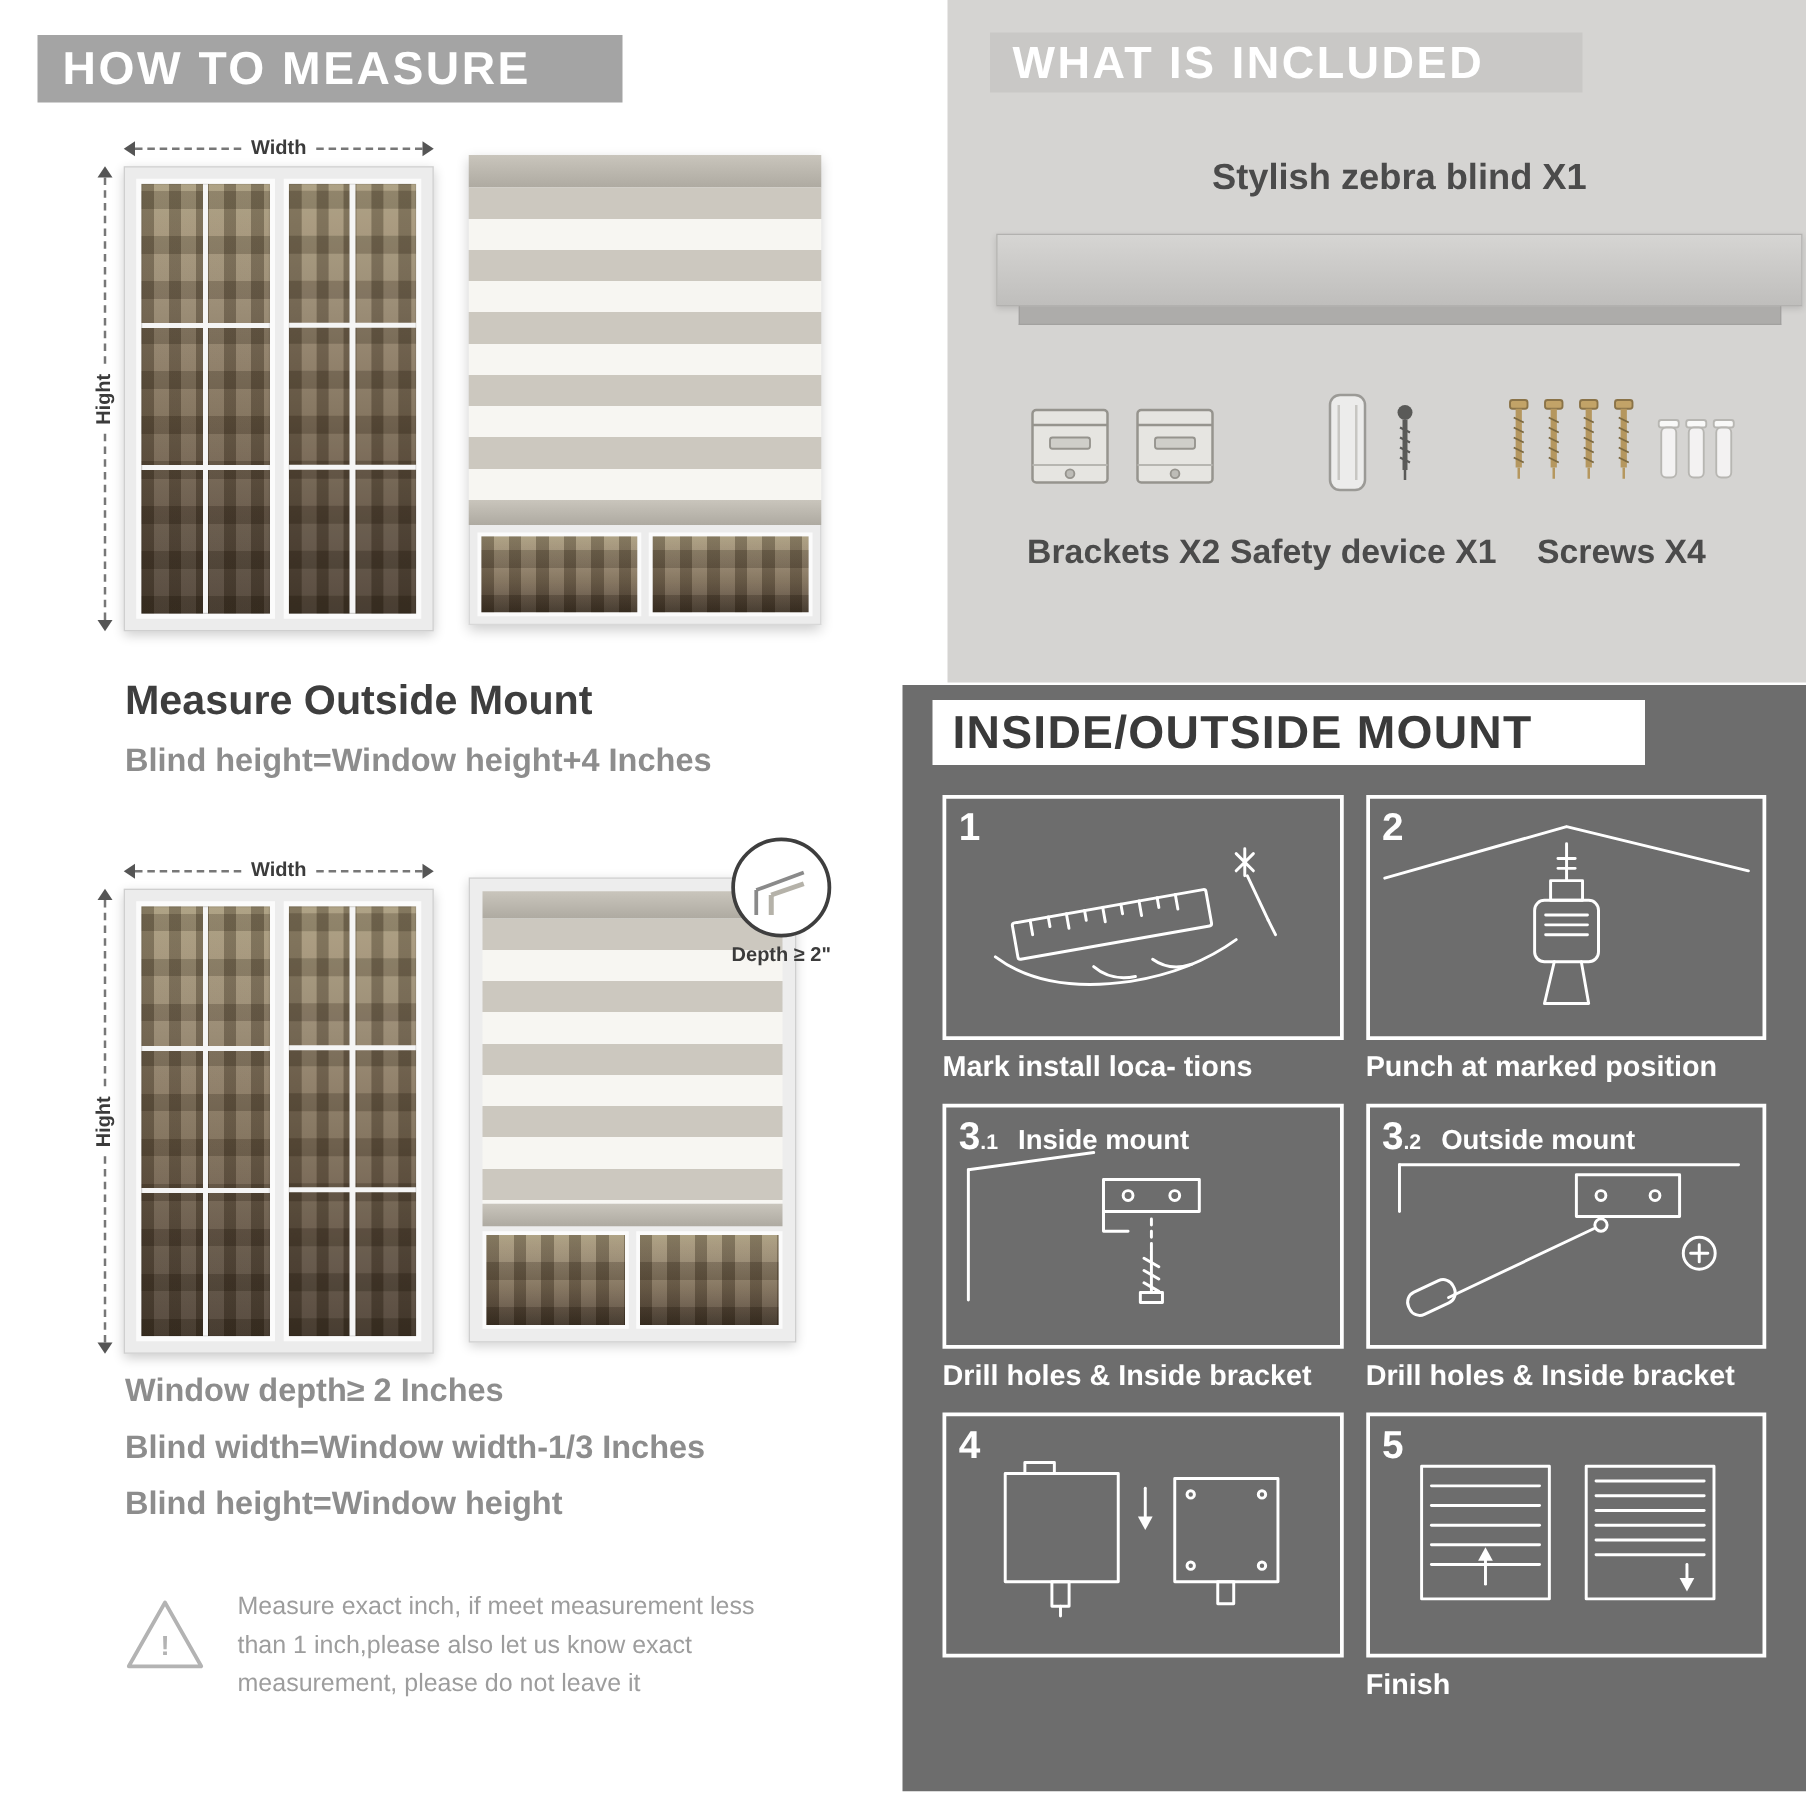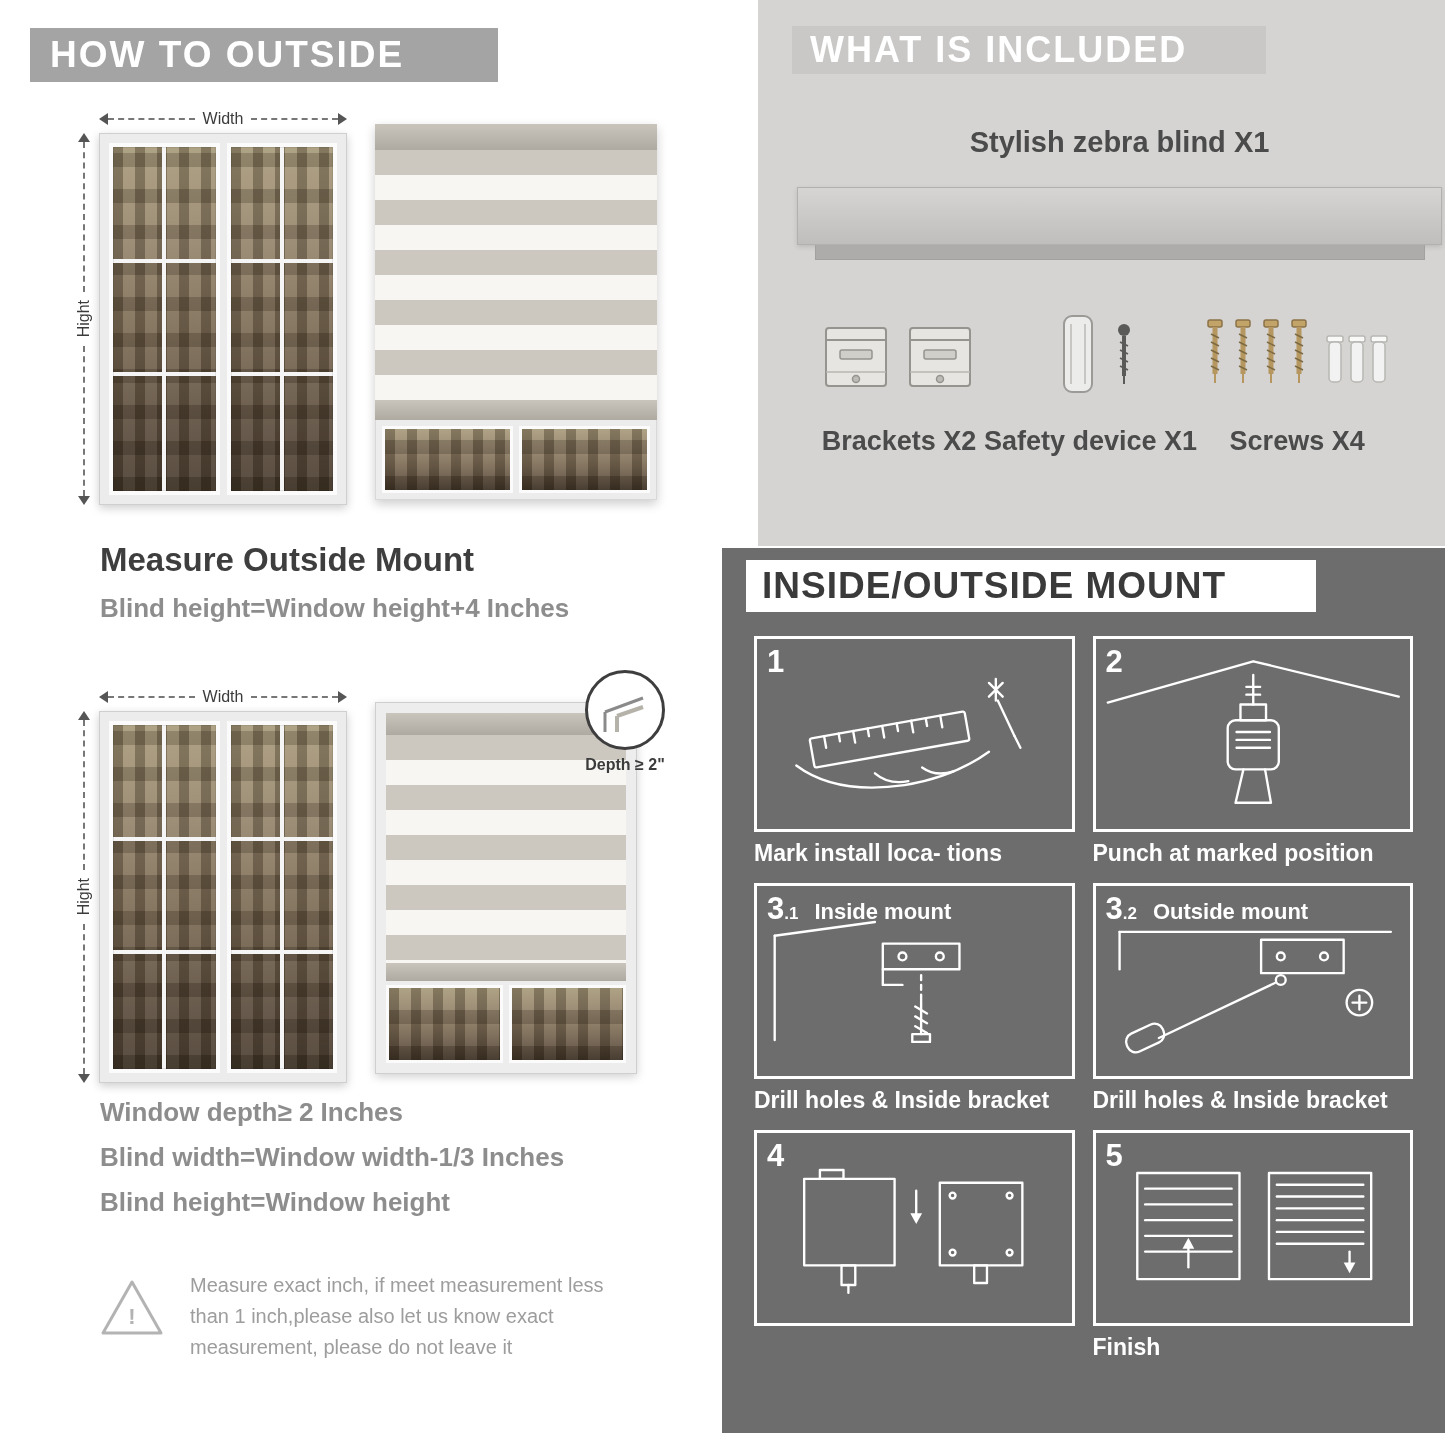--- a/index.html
+++ b/index.html
@@ -21,21 +21,21 @@
   .harrow{grid-column:2;grid-row:1;display:flex;align-items:center;}
   .varrow{grid-column:1;grid-row:2;display:flex;flex-direction:column;align-items:center;}
   .winbox{grid-column:2;grid-row:2;}
   .hline{flex:1;height:0;border-top:2px dashed #777;}
   .vline{flex:1;width:0;border-left:2px dashed #777;}
   .tri{width:0;height:0;flex:none;}
   .tl{border-top:6px solid transparent;border-bottom:6px solid transparent;border-right:9px solid #555;}
   .tr{border-top:6px solid transparent;border-bottom:6px solid transparent;border-left:9px solid #555;}
   .tu{border-left:6px solid transparent;border-right:6px solid transparent;border-bottom:9px solid #555;}
   .td{border-left:6px solid transparent;border-right:6px solid transparent;border-top:9px solid #555;}
-  .mlabel{font-size:16px;font-weight:normal;color:#3b3b3b;padding:0 8px;white-space:nowrap;text-align:center;}
+  .mlabel{font-size:16px;font-weight:bold;color:#3b3b3b;padding:0 8px;white-space:nowrap;text-align:center;}
   .mlabel.vert{writing-mode:vertical-rl;transform:rotate(180deg);padding:8px 0;}
 
   .window{width:100%;height:100%;background:#ececec;border:1px solid #cfcfcf;
           box-shadow:0 3px 9px rgba(0,0,0,.2);padding:9px;display:flex;gap:7px;box-sizing:border-box;}
   .sash{flex:1;border:4px solid #fbfbfb;box-shadow:inset 0 0 0 1px rgba(0,0,0,.08);
     background-image:
       linear-gradient(90deg, transparent 0, transparent calc(50% - 2px), #f5f5f5 calc(50% - 2px), #f5f5f5 calc(50% + 2px), transparent calc(50% + 2px)),
       linear-gradient(180deg, transparent 0, transparent calc(33% - 2px), #f5f5f5 calc(33% - 2px), #f5f5f5 calc(33% + 2px), transparent calc(33% + 2px)),
       linear-gradient(180deg, transparent 0, transparent calc(66% - 2px), #f5f5f5 calc(66% - 2px), #f5f5f5 calc(66% + 2px), transparent calc(66% + 2px)),
       repeating-linear-gradient(90deg, rgba(30,22,12,.28) 0 10px, rgba(255,255,255,.05) 10px 22px),
@@ -110,21 +110,21 @@
   .stitle{font-size:22px;font-weight:bold;margin-left:16px;}
   .caption{color:#fff;font-size:23px;font-weight:bold;margin-top:8px;}
 </style>
 </head>
 <body>
 
 <div class="page">
 
   <div class="left">
     <div class="lbanner">
-      <span>HOW TO OUTSIDE</span>
+      <span>HOW TO MEASURE</span>
     </div>
 
     <div class="row row1">
       <div class="win-fig">
         <div class="harrow">
           <i class="tri tl"></i>
           <i class="hline"></i>
           <span class="mlabel">Width</span>
           <i class="hline"></i>
           <i class="tri tr"></i>

